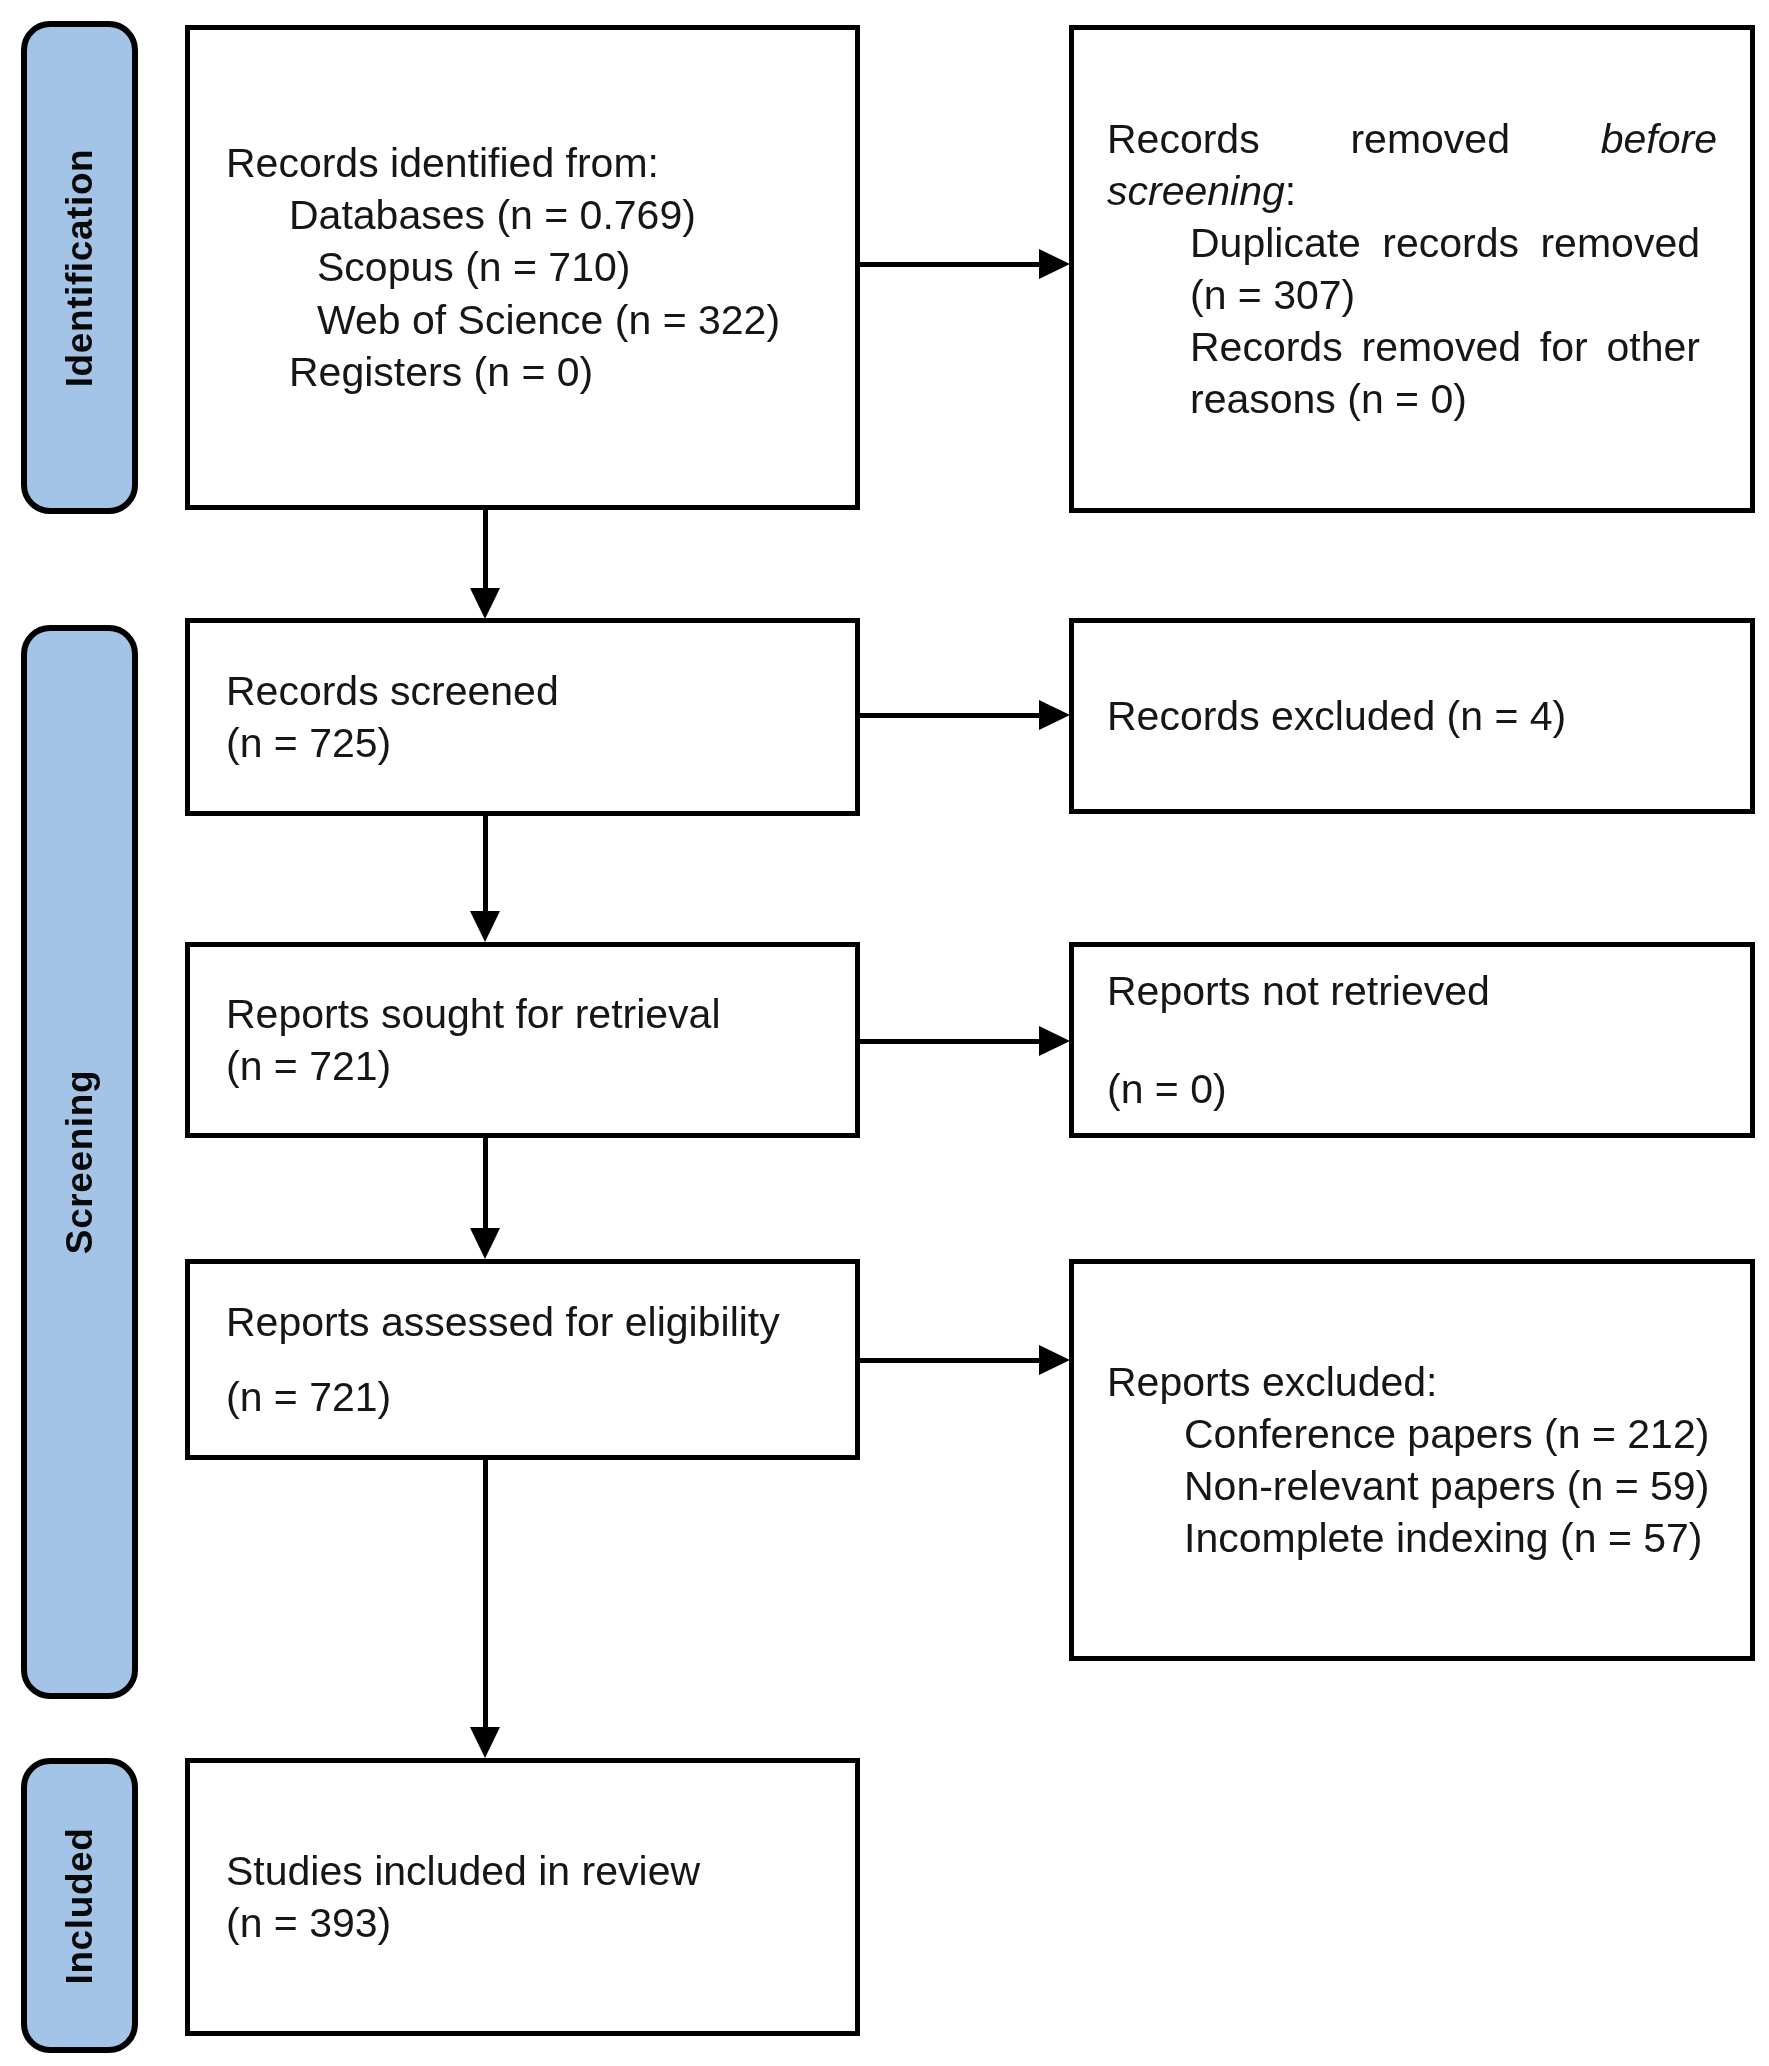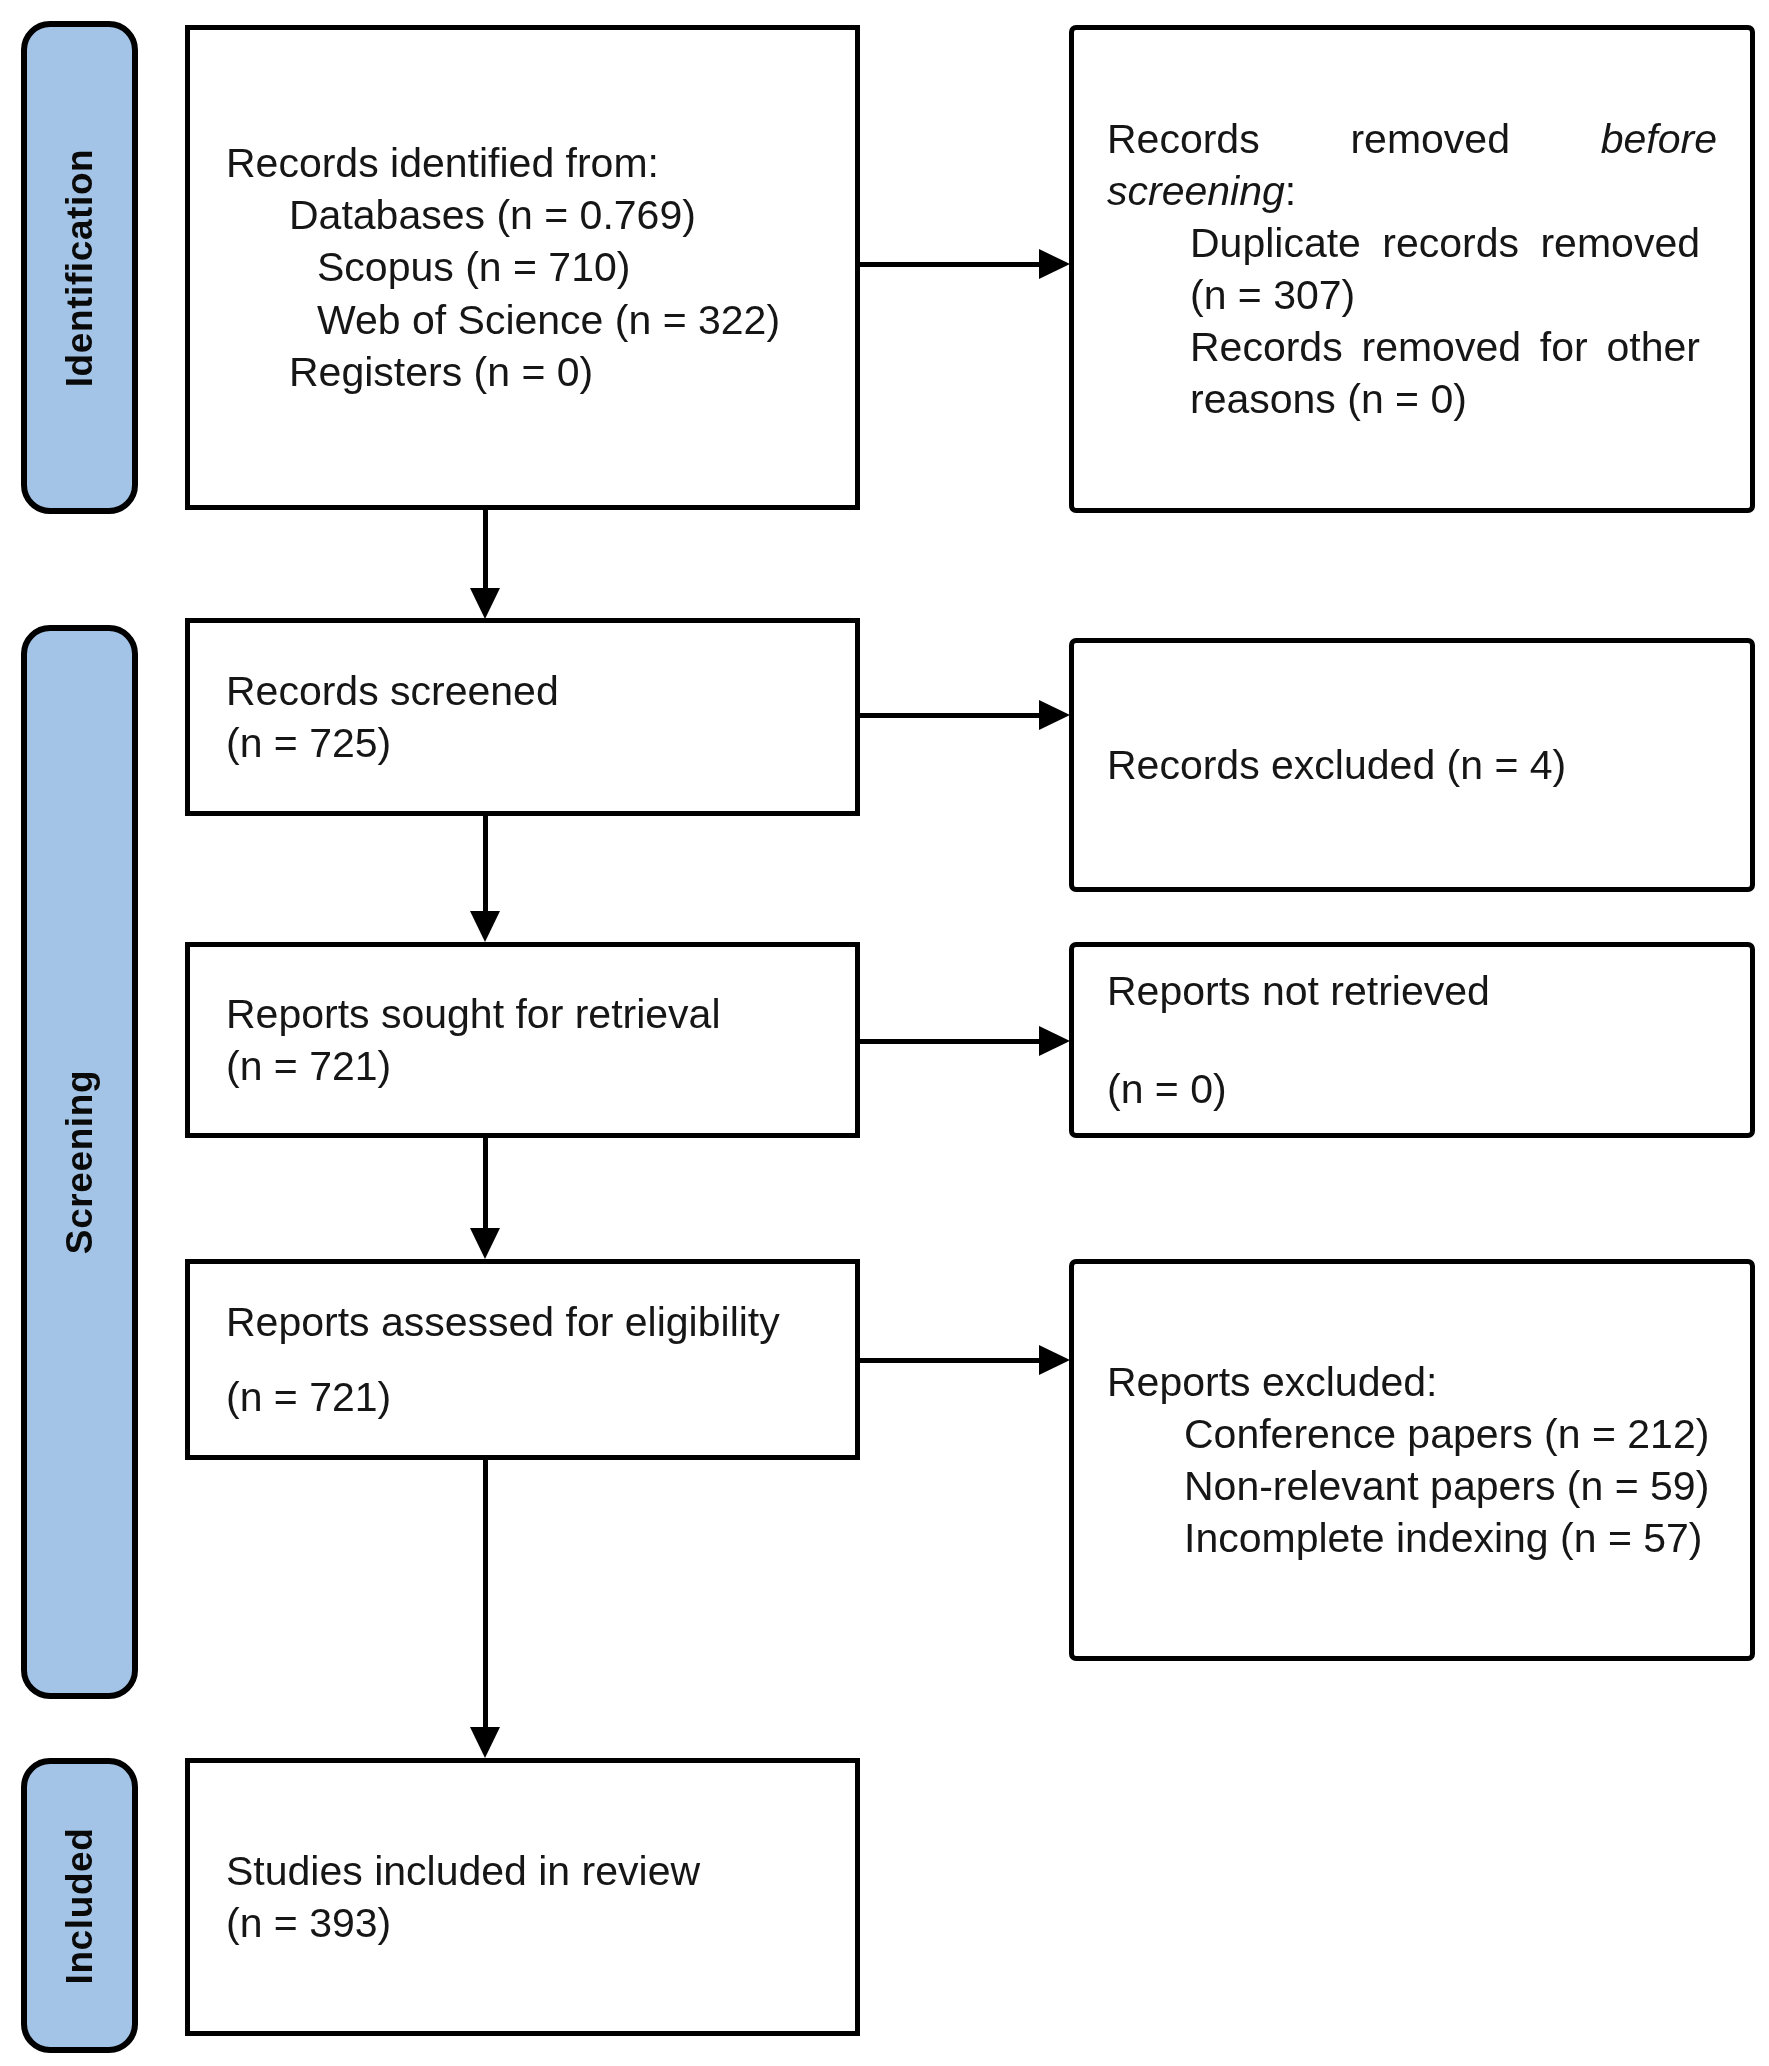--- a/index.html
+++ b/index.html
@@ -49,25 +49,25 @@
     background: var(--box-fill);
     border: 5px solid var(--border-color);
     box-sizing: border-box;
     display: flex;
     flex-direction: column;
     justify-content: center;
     font-size: 41px;
     line-height: 1.27;
   }
   .col1 { left: 185px;  width: 675px; padding: 11px 36px; }
-  .col2 { left: 1069px; width: 686px; padding: 11px 33px; border-radius: 7px; }
+  .col2 { left: 1069px; width: 686px; padding: 11px 33px; }
   .b1 { top: 25px;   height: 485px; }
   .r1 { top: 25px;   height: 488px; }
   .b2 { top: 618px; height: 198px; }
-  .r2 { top: 638px; height: 254px; }
+  .r2 { top: 618px; height: 196px; }
   .b3 { top: 942px; height: 196px; }
   .r3 { top: 942px; height: 196px; gap: 45px; }
   .b4 { top: 1259px; height: 201px; gap: 22px; }
   .r4 { top: 1259px; height: 402px; justify-content: center; }
   .b5 { top: 1758px; height: 278px; }
 
   .line { white-space: nowrap; }
   .indent1 { padding-left: 63px; }
   .indent2 { padding-left: 91px; }
   .para { text-align: justify; }

